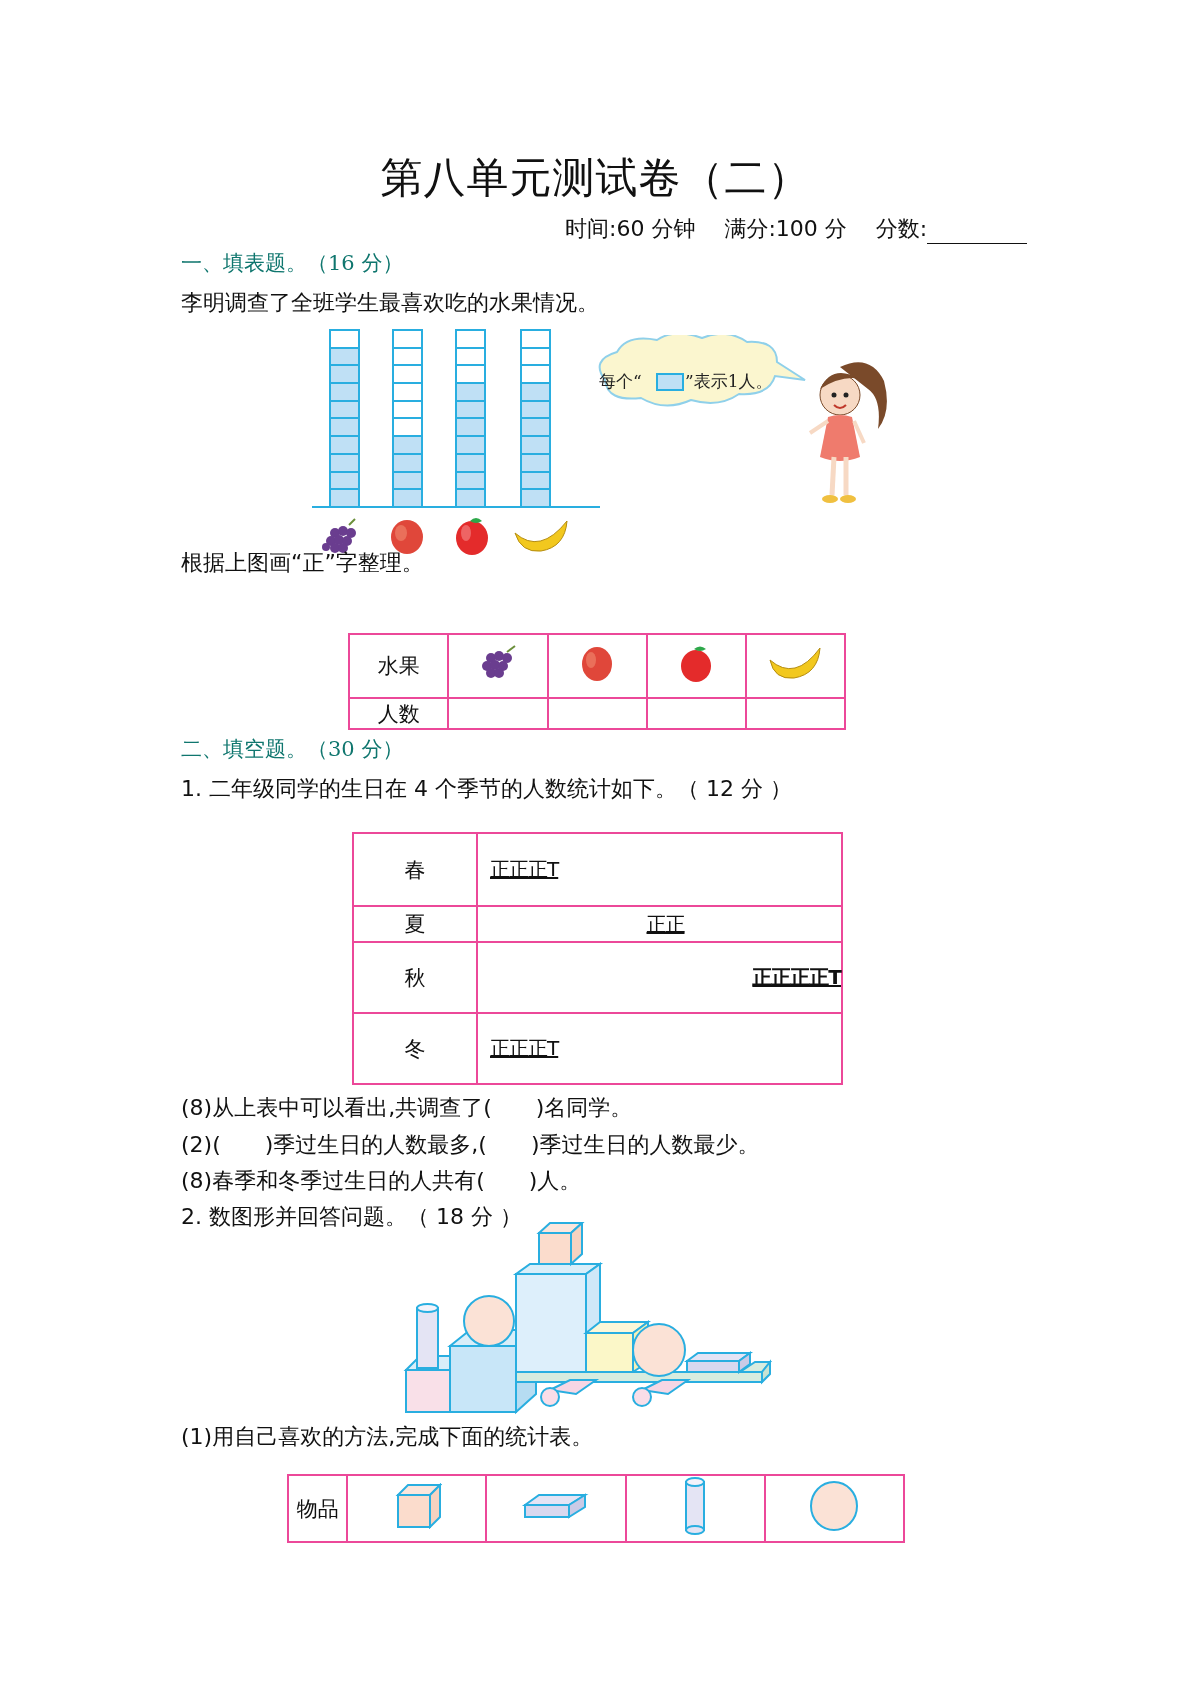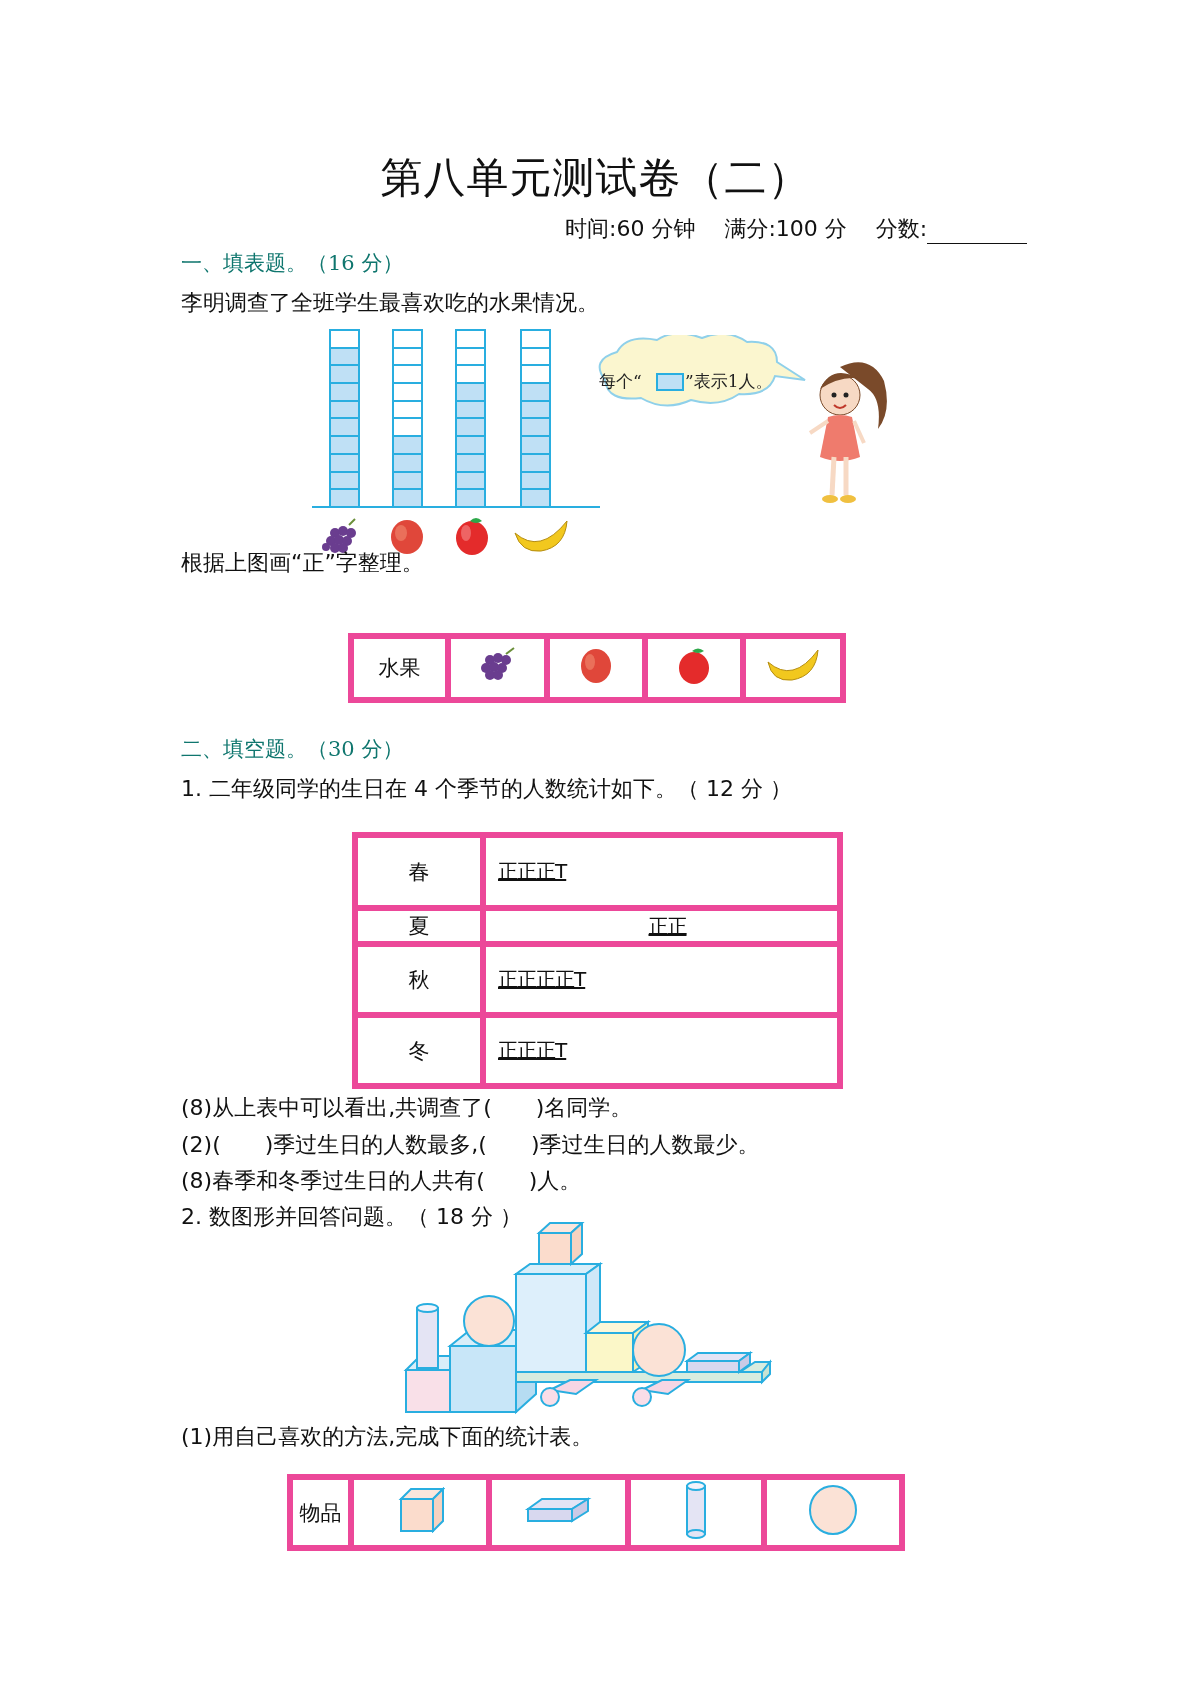--- a/index.html
+++ b/index.html
@@ -13,21 +13,21 @@
   .blank-line { display:inline-block; width:100px; border-bottom:1.5px solid #111; height:22px; vertical-align:bottom; }
   .section { font-size:21px; font-family:"DejaVu Serif","Liberation Serif",serif; color:#0f766e; }
   .text { font-size:22px; }
   
   .col { position:absolute; width:31px; border:2px solid #29aee0; border-bottom:none; box-sizing:border-box; }
   .cell { height:17.7px; border-bottom:2px solid #29aee0; box-sizing:border-box; }
   .cell.filled { background:#bfe0f5; }
   .baseline { position:absolute; height:2px; background:#29aee0; }
   
   table.grid { border-collapse:collapse; position:absolute; }
-  table.grid td { border:6px solid #ec4899; text-align:center; vertical-align:middle; font-size:21px; padding:0; }
+  table.grid td { border:2px solid #ec4899; text-align:center; vertical-align:middle; font-size:21px; padding:0; }
   .tally { text-decoration:underline; font-size:20px; letter-spacing:-1px; }
 </style>
 </head>
 <body>
 
 <div class="abs title">第八单元测试卷（二）</div>
 <div class="abs info">
   <span>时间:60 分钟</span>
   <span>满分:100 分</span>
   <span style="margin-right:0">分数:</span><span class="blank-line"></span>
@@ -172,39 +172,46 @@
             <ellipse cx="20" cy="22" rx="15" ry="16" fill="#e42b2b"></ellipse>
             <path d="M18 5 q6 -5 12 0 q-6 4 -12 0z" fill="#2da84a"></path>
           </svg>
     </td>
     <td style="width:99px;">
       <svg width="54" height="40">
             <path d="M2 16 q25 22 50 -12 q-2 26 -26 30 q-20 2 -24 -18z" fill="#f2c81e" stroke="#b58d10" stroke-width="1"></path>
           </svg>
     </td>
   </tr>
+  <tr style="height:31px;">
+    <td>人数</td>
+    <td></td>
+    <td></td>
+    <td></td>
+    <td></td>
+  </tr>
 </tbody>
   </table>
 
 <div class="abs section" style="left:181px;top:735px;">二、填空题。（30 分）</div>
 <div class="abs text" style="left:181px;top:774px;">1. 二年级同学的生日在 4 个季节的人数统计如下。（ 12 分 ）</div>
 
 <table class="grid" style="left:352px;top:832px;width:491px;">
   <tbody>
       <tr style="height:73px;">
     <td style="width:122px;">春</td>
     <td style="text-align:left;padding-left:12px;"><span class="tally">正正正T</span></td>
   </tr>
   <tr style="height:36px;">
     <td>夏</td>
     <td style="text-align:center;padding-left:12px;"><span class="tally">正正</span></td>
   </tr>
   <tr style="height:71px;">
     <td>秋</td>
-    <td style="text-align:left;padding-left:12px;"><span class="tally">正正正正T</span></td>
+    <td style="text-align:right;padding-left:12px;font-weight:bold;"><span class="tally">正正正正T</span></td>
   </tr>
   <tr style="height:71px;">
     <td>冬</td>
     <td style="text-align:left;padding-left:12px;"><span class="tally">正正正T</span></td>
   </tr>
 </tbody>
   </table>
 
 <div class="abs text" style="left:181px;top:1093px;">(8)从上表中可以看出,共调查了(　　)名同学。</div>
 <div class="abs text" style="left:181px;top:1130px;">(2)(　　)季过生日的人数最多,(　　)季过生日的人数最少。</div>

